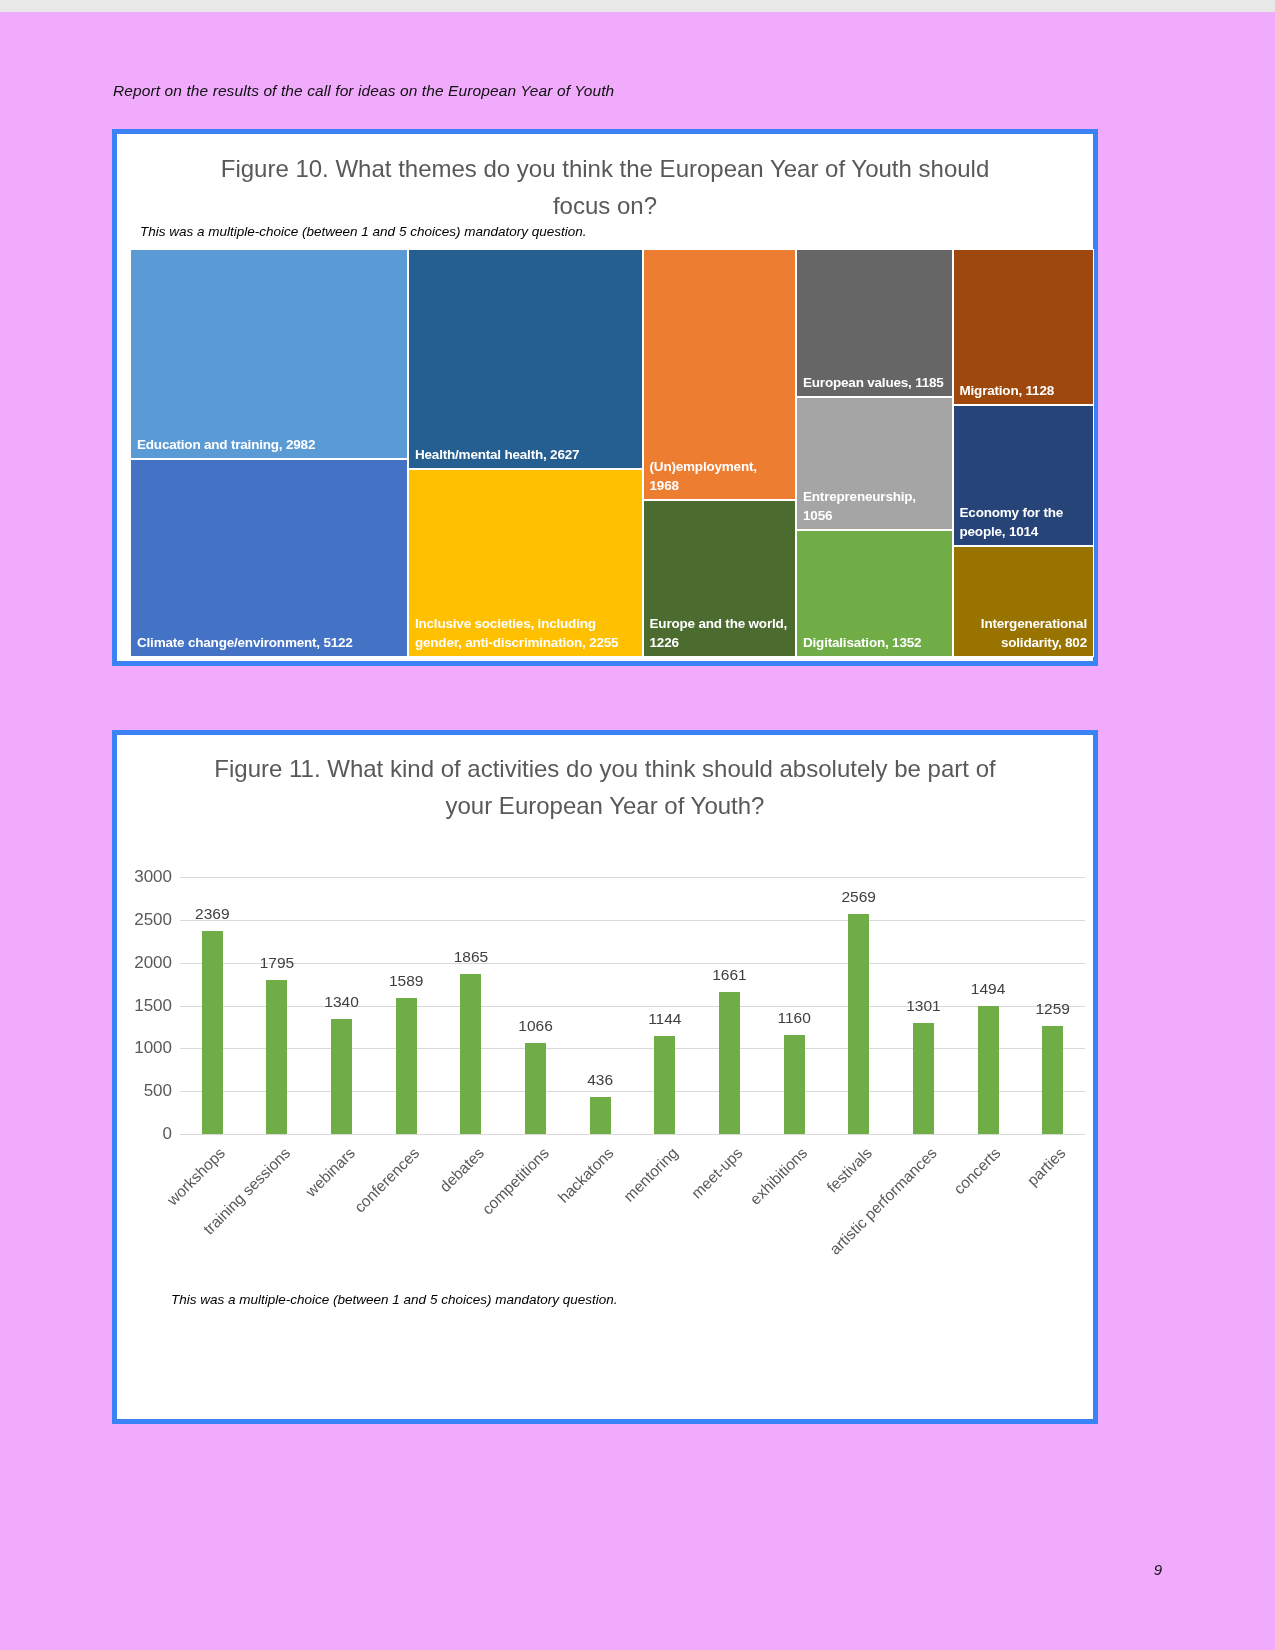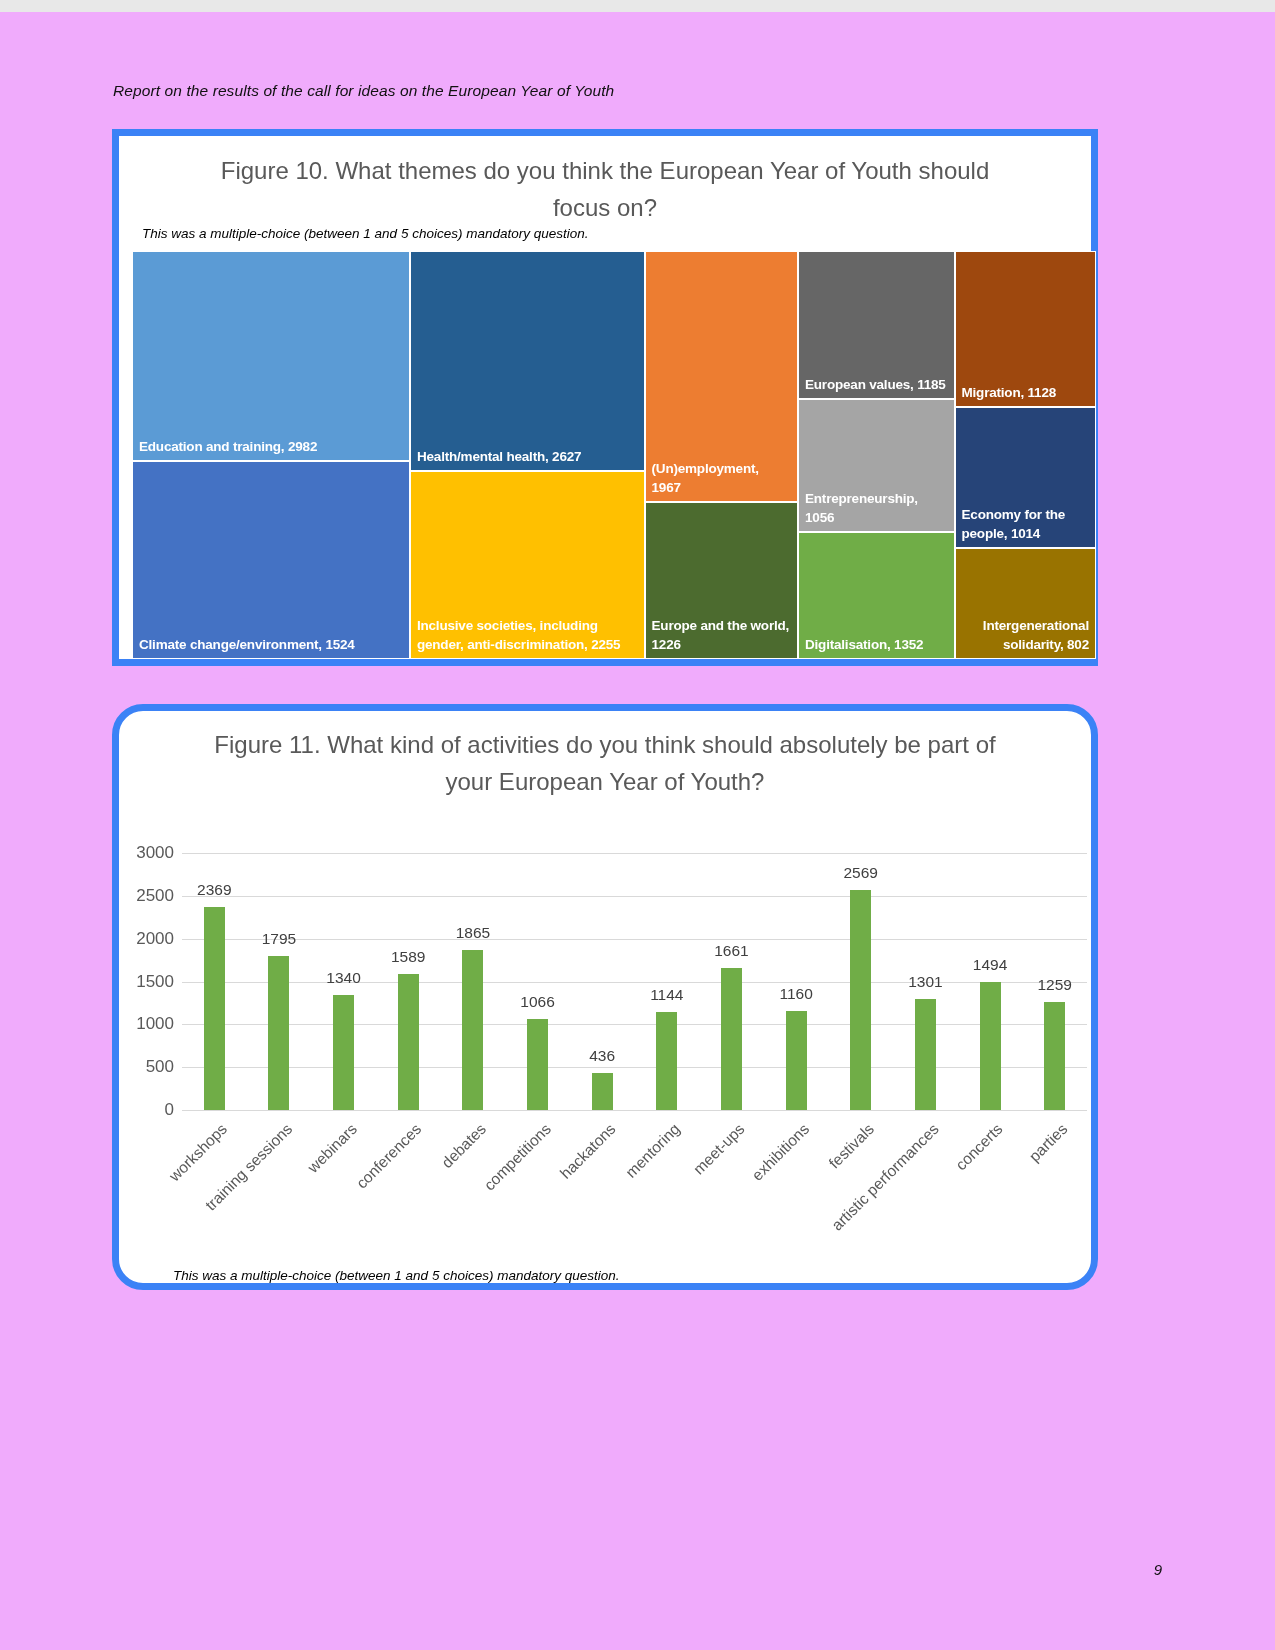--- a/index.html
+++ b/index.html
@@ -3,23 +3,23 @@
 <meta charset="utf-8">
 <style>
   html,body{margin:0;padding:0;background:#e8e8e8;}
   .page{position:relative;width:1275px;height:1650px;background:#f0abfc;margin:12px auto;
         font-family:"Liberation Sans",sans-serif;color:#000;overflow:hidden;}
 
   .doc-header{position:absolute;left:113px;top:70px;font-size:15.5px;font-style:italic;
               color:#111;letter-spacing:.1px;}
 
   .figure-box{position:absolute;left:112px;width:986px;background:#fff;
-              border:7px solid #3b82f6;box-sizing:border-box;}
+              border:5px solid #3b82f6;box-sizing:border-box;}
   .fig10{top:117px;height:537px;}
-  .fig11{top:692px;height:586px;border-radius:31px;}
+  .fig11{top:718px;height:694px;}
 
   .fig-title{margin:16px auto 0;font-size:24px;font-weight:400;color:#595959;
              text-align:center;line-height:37px;}
   .fig10 .fig-title{max-width:770px;}
   .fig11 .fig-title{max-width:810px;margin-top:15px;}
 
   .fig-note{position:absolute;margin:0;font-style:italic;font-size:13.5px;color:#000;}
   .fig10 .fig-note{left:23px;top:90px;}
   .fig11 .fig-note{left:54px;top:557px;}
 
@@ -51,34 +51,34 @@
 
   <section class="figure-box fig10">
     <h2 class="fig-title">Figure 10. What themes do you think the European Year of Youth should focus on?</h2>
     <p class="fig-note">This was a multiple-choice (between 1 and 5 choices) mandatory question.</p>
     <div id="treemap">
         <div class="tm-col" style="width: 28.8356%;">
           <div class="tm-cell" style="height: 51.5471%; background: rgb(91, 155, 213);">
             <div class="tm-label" style="color: rgb(255, 255, 255);">Education and training, 2982</div>
           </div>
           <div class="tm-cell" style="height: 48.4529%; background: rgb(68, 114, 196);">
-            <div class="tm-label" style="color: rgb(255, 255, 255);">Climate change/environment, 1524</div>
+            <div class="tm-label" style="color: rgb(255, 255, 255);">Climate change/environment, 5122</div>
           </div>
         </div>
         <div class="tm-col" style="width: 24.3346%;">
           <div class="tm-cell" style="height: 53.8099%; background: rgb(37, 94, 145);">
             <div class="tm-label" style="color: rgb(255, 255, 255);">Health/mental health, 2627</div>
           </div>
           <div class="tm-cell" style="height: 46.1901%; background: rgb(255, 192, 0);">
             <div class="tm-label" style="color: rgb(255, 255, 255);">Inclusive societies, including gender, anti-discrimination, 2255</div>
           </div>
         </div>
         <div class="tm-col" style="width: 15.9206%;">
           <div class="tm-cell" style="height: 61.6155%; background: rgb(237, 125, 49);">
-            <div class="tm-label" style="color: rgb(255, 255, 255);">(Un)employment, 1967</div>
+            <div class="tm-label" style="color: rgb(255, 255, 255);">(Un)employment, 1968</div>
           </div>
           <div class="tm-cell" style="height: 38.3845%; background: rgb(76, 107, 47);">
             <div class="tm-label" style="color: rgb(255, 255, 255);">Europe and the world, 1226</div>
           </div>
         </div>
         <div class="tm-col" style="width: 16.2347%;">
           <div class="tm-cell" style="height: 36.3832%; background: rgb(102, 102, 102);">
             <div class="tm-label" style="color: rgb(255, 255, 255);">European values, 1185</div>
           </div>
           <div class="tm-cell" style="height: 32.4225%; background: rgb(165, 165, 165);">

